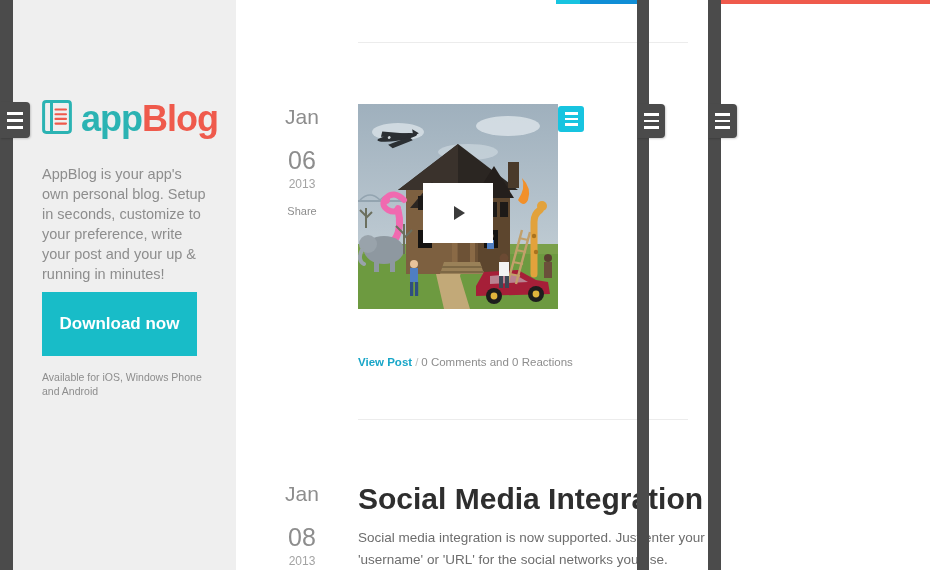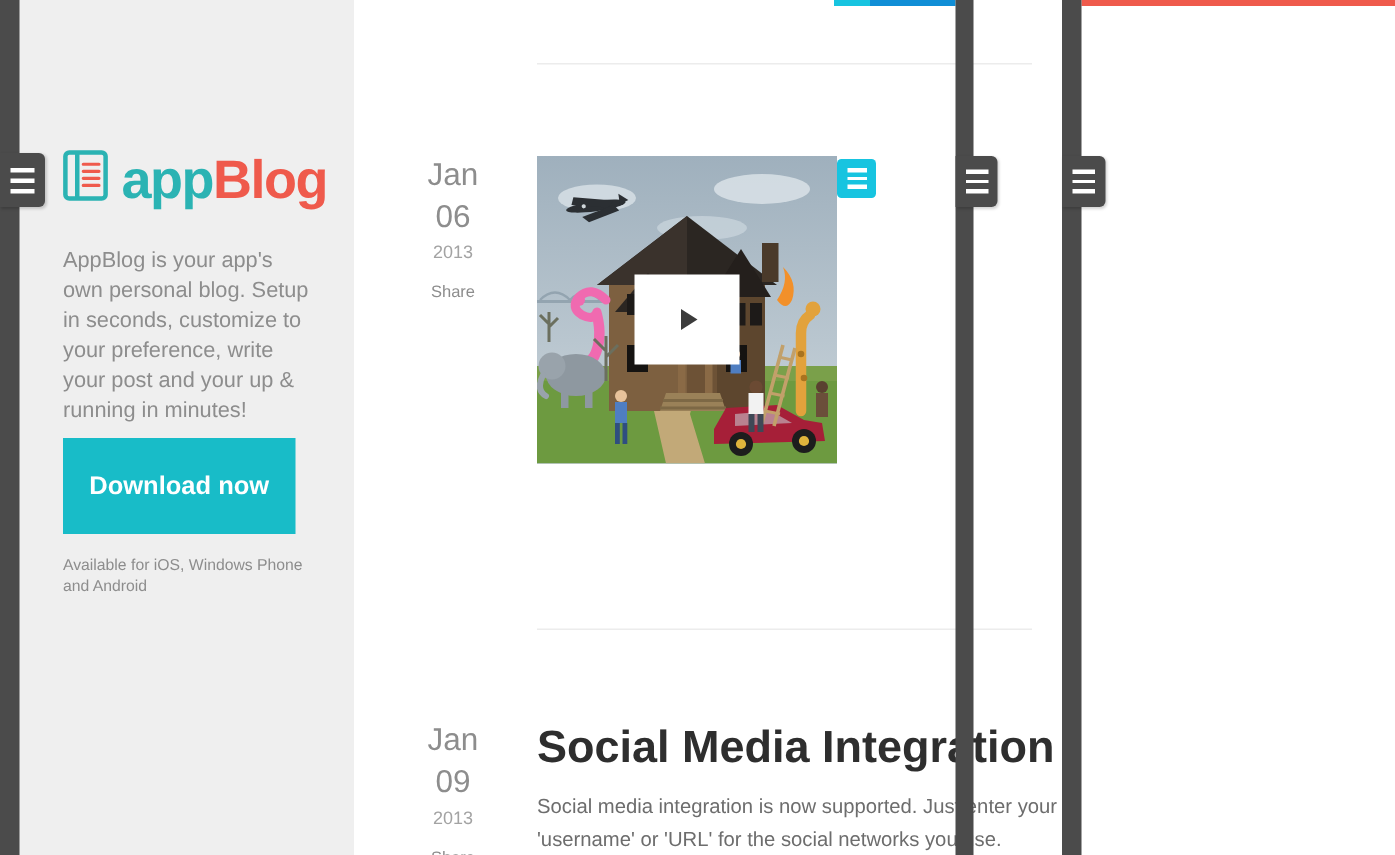--- a/index.html
+++ b/index.html
@@ -68,21 +68,21 @@
     font-size: 10.5px; line-height: 14px; color: #8d8d8d;
   }
 
   
   .content { position: absolute; left: 236px; top: 4px; width: 694px; height: 570px; background: #fff; z-index: 1; }
   .hr { position: absolute; left: 122px; width: 330px; height: 1px; background: #ececec; }
 
   .post { position: absolute; left: 0; }
   .date-col { position: absolute; width: 80px; text-align: center; color: #9a9a9a; }
   .date-col .mon { font-size: 21px; line-height: 26px; color:#8d8d8d; }
-  .date-col .day { font-size: 21px; line-height: 29px; color:#8d8d8d; }
+  .date-col .day { font-size: 25px; line-height: 29px; color:#8d8d8d;margin-top:16px; }
   .date-col .yr  { font-size: 12px; line-height: 19px; color:#a3a3a3; }
   .date-col .share { font-size: 11px; line-height: 16px; margin-top: 9px; color:#8d8d8d; }
 
   .thumb {
     position: absolute; left: 122px; top: 0;
     width: 200px; height: 205px;
     overflow: hidden;
     background: #8aa0ae;
   }
   .thumb svg { display:block; }
@@ -278,28 +278,31 @@
           <g>
             <circle cx="132" cy="132" r="3.4" fill="#e8c39b"></circle>
             <rect x="129" y="136" width="7" height="9" fill="#4f7ec2"></rect>
           </g>
         </svg>
       </div>
       <div class="playbtn">
         <span class="tri"></span>
       </div>
 
+      <div class="meta" style="top:252px;">
+        <a>View Post</a><span class="sep">/</span><span>0 Comments and 0 Reactions</span>
+      </div>
     </div>
 
     <div class="hr" style="top:415px;"></div>
 
     <div class="post" style="top:477px;width:694px;height:93px;">
       <div class="date-col" style="left:26px;top:0;">
         <div class="mon">Jan</div>
-        <div class="day">09</div>
+        <div class="day">08</div>
         <div class="yr">2013</div>
         <div class="share">Share</div>
       </div>
       <div class="post-title" style="top:0;">Social Media Integration</div>
       <div class="post-body" style="top:46px;">Social media integration is now supported. Just enter your</div>
       <div class="post-body" style="top:68px;">'username' or 'URL' for the social networks you use.</div>
     </div>
   </div>
 
   <div class="sidebar">

